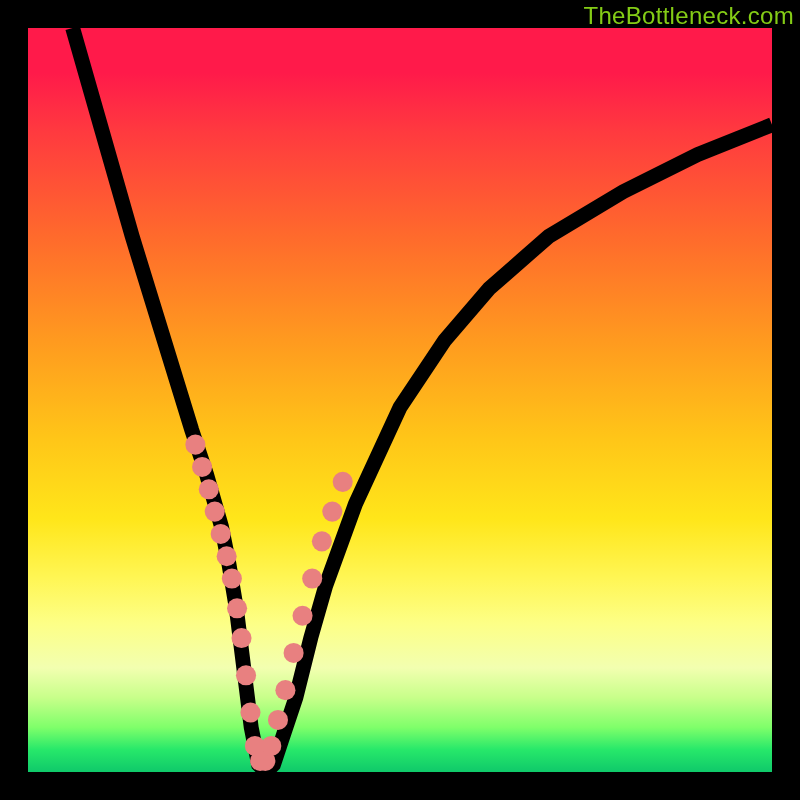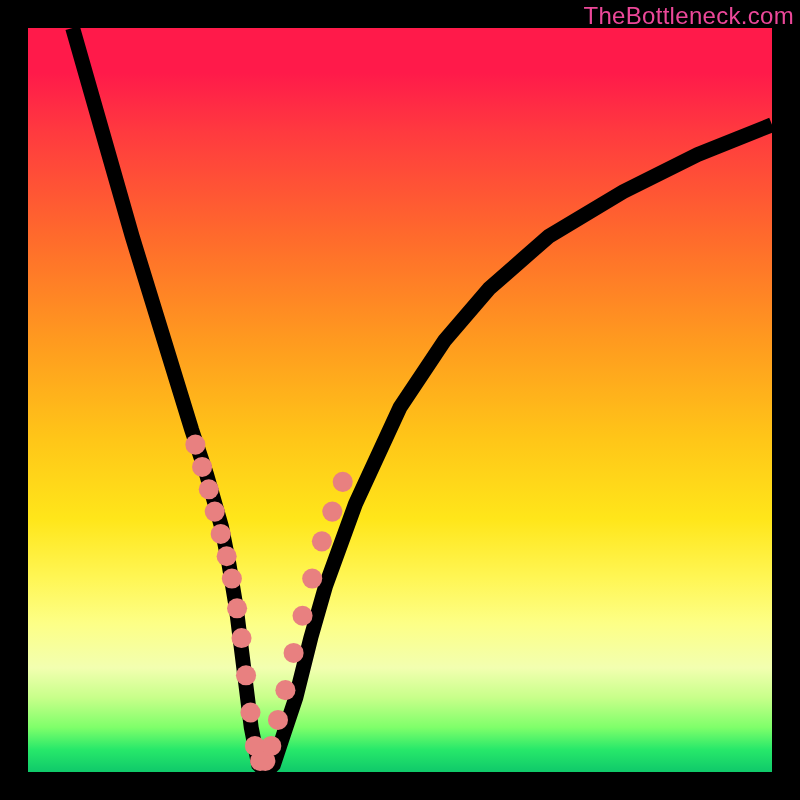--- a/index.html
+++ b/index.html
@@ -37,21 +37,21 @@
       #c8ff8a 90%,
       #7fff6a 94%,
       #27e86a 97%,
       #0fc96a 100%
     );
   }
   .watermark {
     position: absolute;
     top: 2px;
     right: 6px;
-    color: #ec4899;
+    color: #84cc16;
     font-size: 24px;
     font-weight: 500;
     letter-spacing: 0.3px;
     z-index: 5;
   }
   svg.curve {
     position: absolute;
     left: 0;
     top: 0;
     width: 744px;

